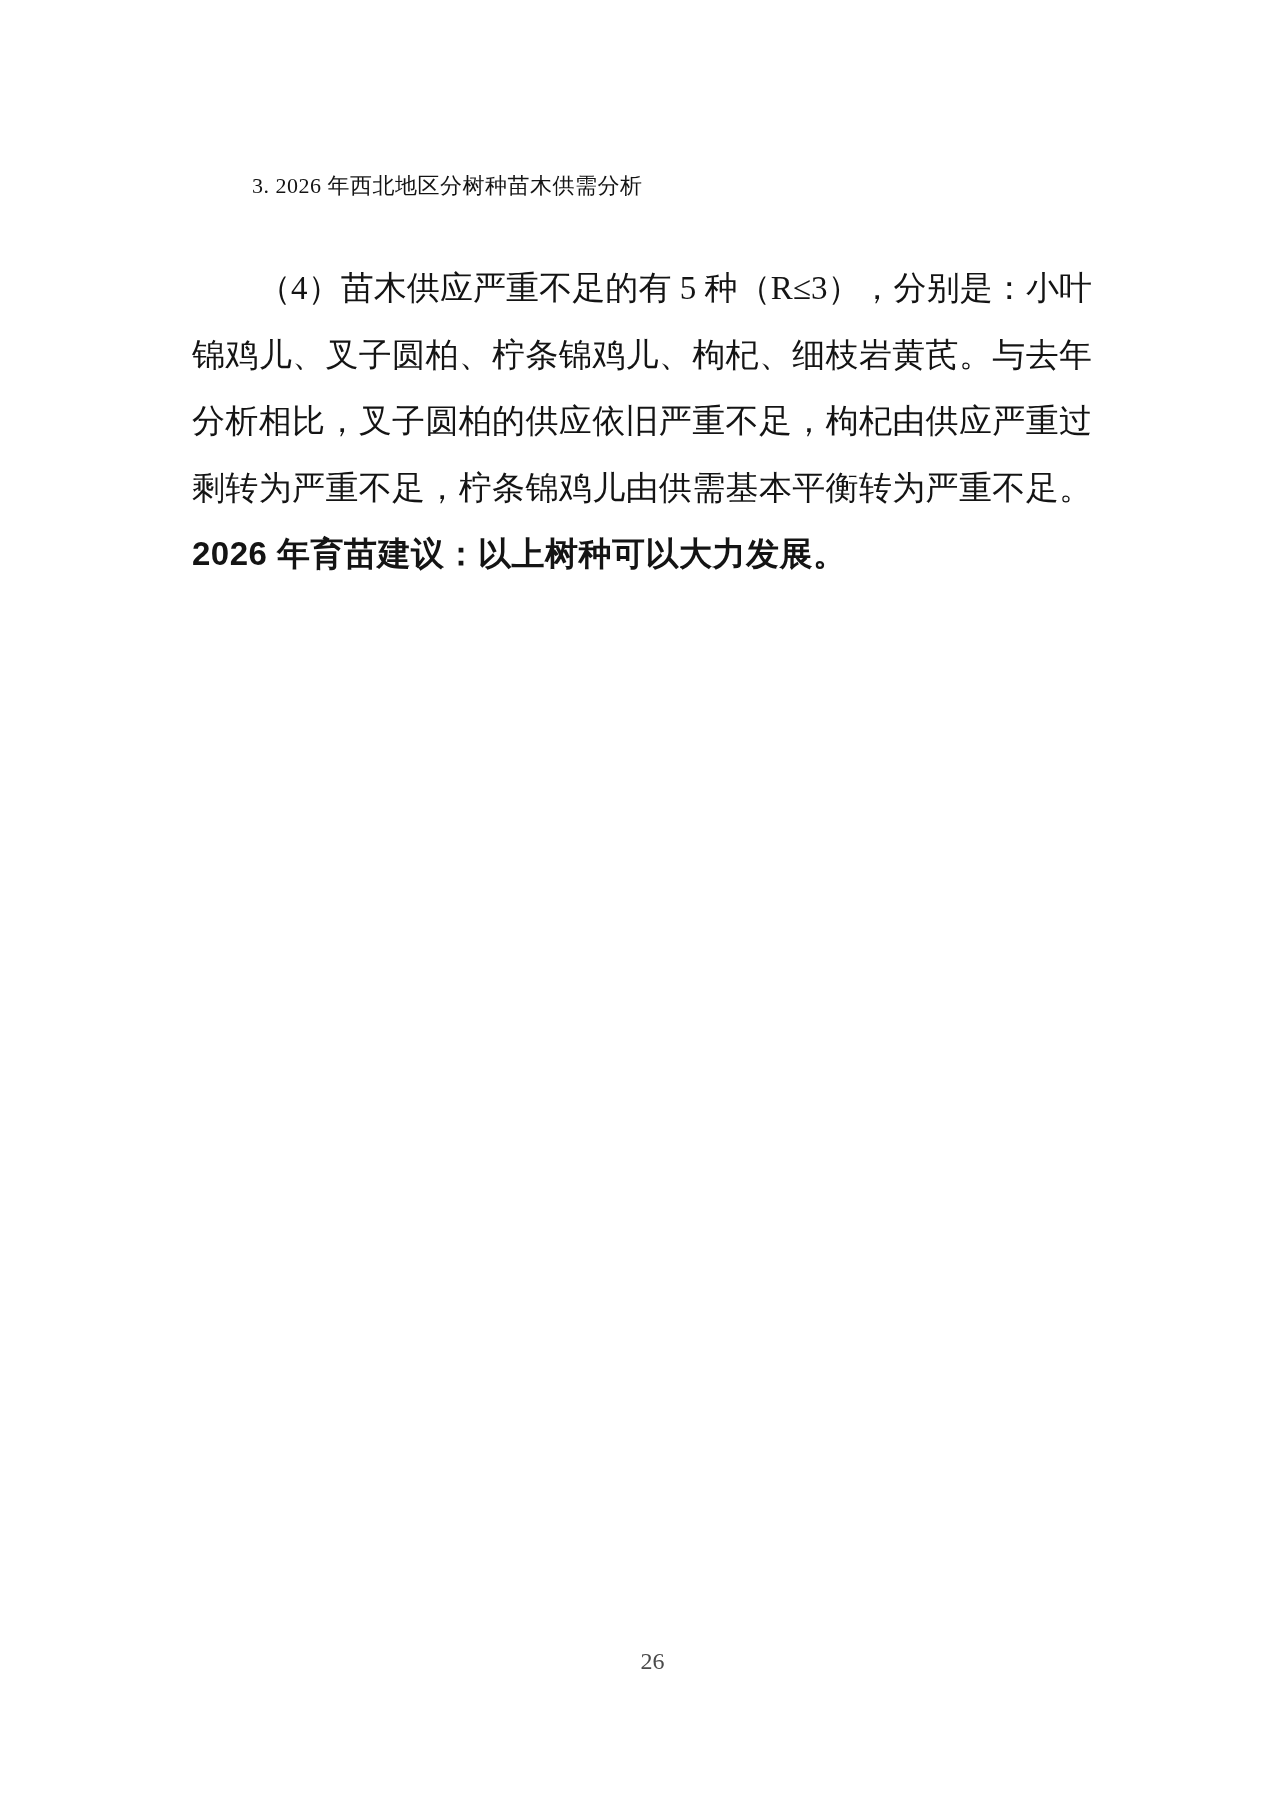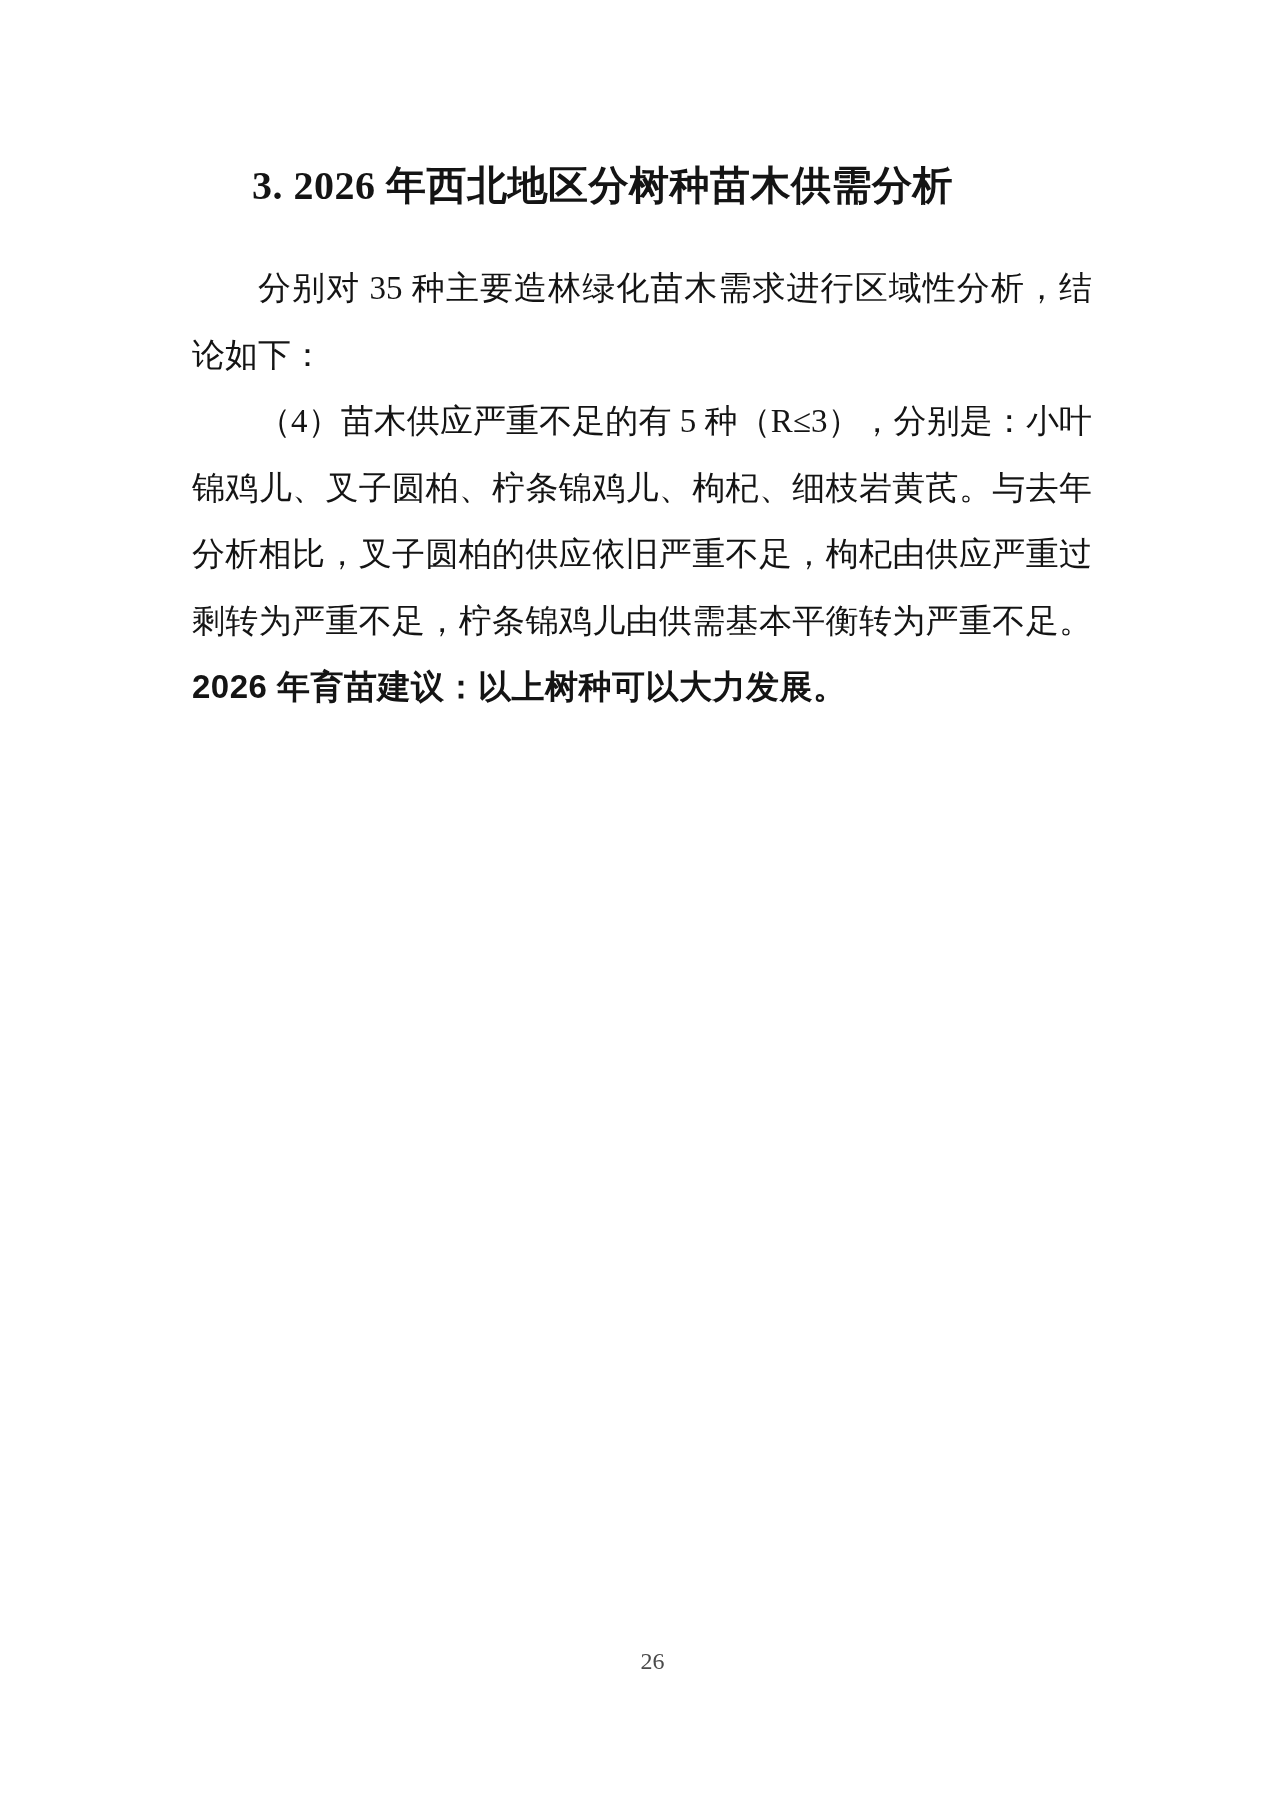--- a/index.html
+++ b/index.html
@@ -15,22 +15,22 @@
     color: #141414;
     overflow: hidden;
   }
   .page {
     position: absolute;
     left: 192px;
     top: 152px;
     width: 900px;
   }
   .doc-title {
-    font-size: 40px;
-    font-weight: bold;
+    font-size: 22px;
+    font-weight: normal;
     line-height: 67px;
     margin: 0 0 36px 0;
     text-indent: 60px;
     font-family: "Liberation Serif", serif;
     letter-spacing: 0.5px;
   }
   p.body-para {
     font-size: 33px;
     line-height: 66.5px;
     text-align: justify;
@@ -55,21 +55,20 @@
     padding-left: 25px;
   }
 </style>
 </head>
 <body>
 
 <div class="page">
 
   <h1 class="doc-title">3. 2026 年西北地区分树种苗木供需分析</h1>
 
-  <p class="body-para"><span>分别对 35 种主要造林绿化苗木需求进行区域性分析，结论如下：</span><span class="advice-text"></span></p>
 
 
 
 
   <p class="body-para"><span>（4）苗木供应严重不足的有 5 种（R≤3），分别是：小叶锦鸡儿、叉子圆柏、柠条锦鸡儿、枸杞、细枝岩黄芪。与去年分析相比，叉子圆柏的供应依旧严重不足，枸杞由供应严重过剩转为严重不足，柠条锦鸡儿由供需基本平衡转为严重不足。</span><span class="advice-text">2026 年育苗建议：以上树种可以大力发展。</span></p>
 
 </div>
 
 <div class="page-number">26</div>
 

